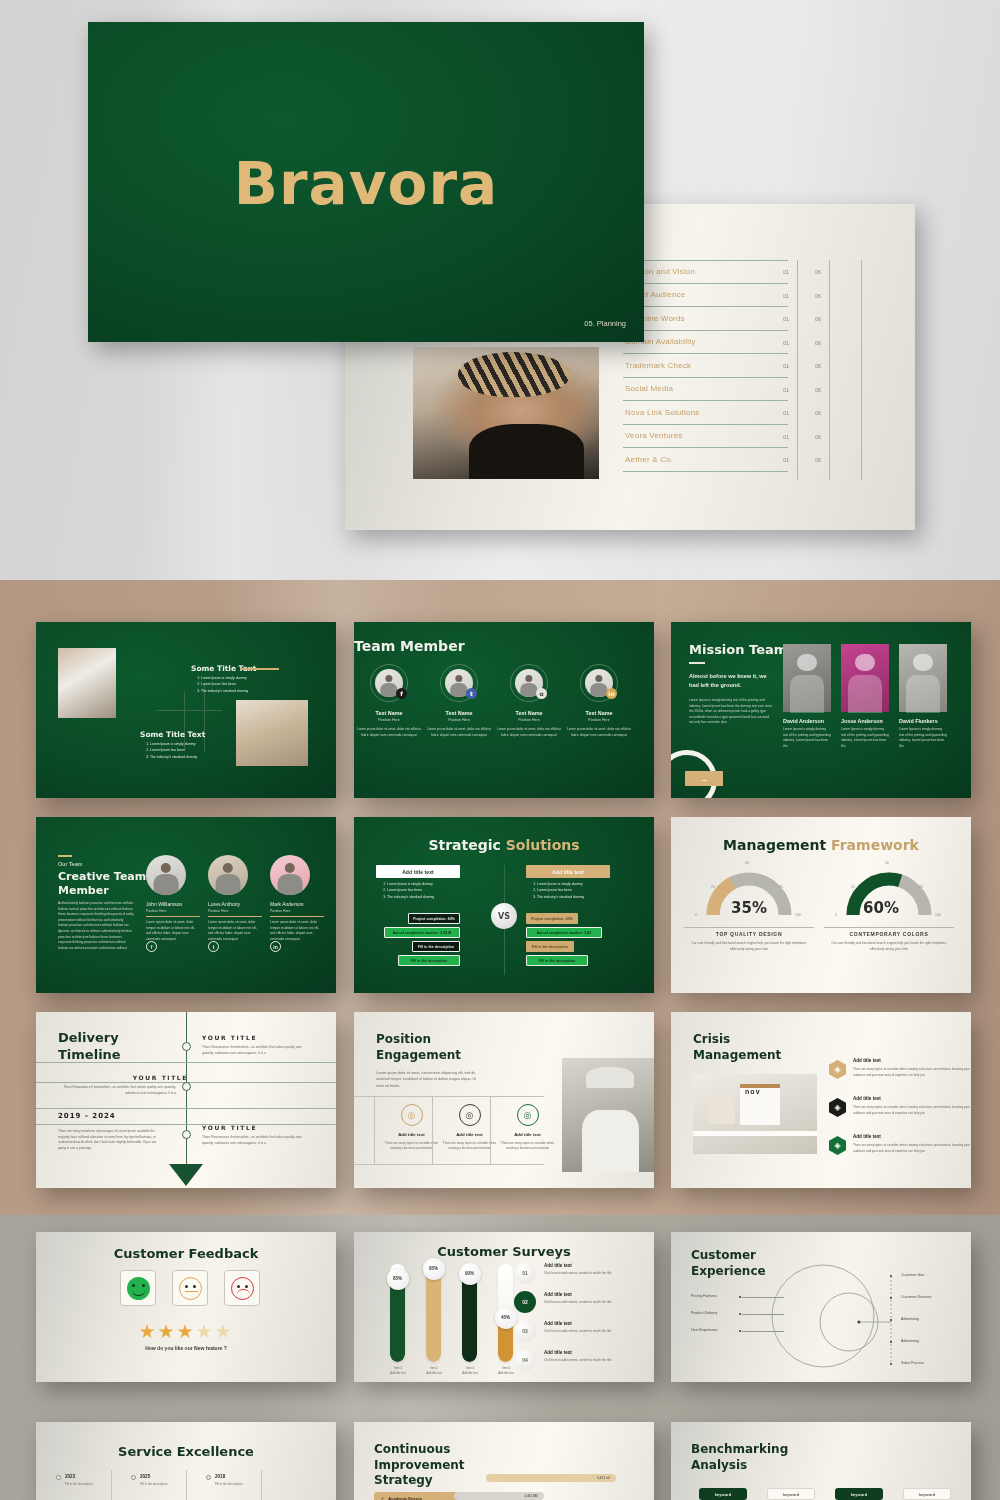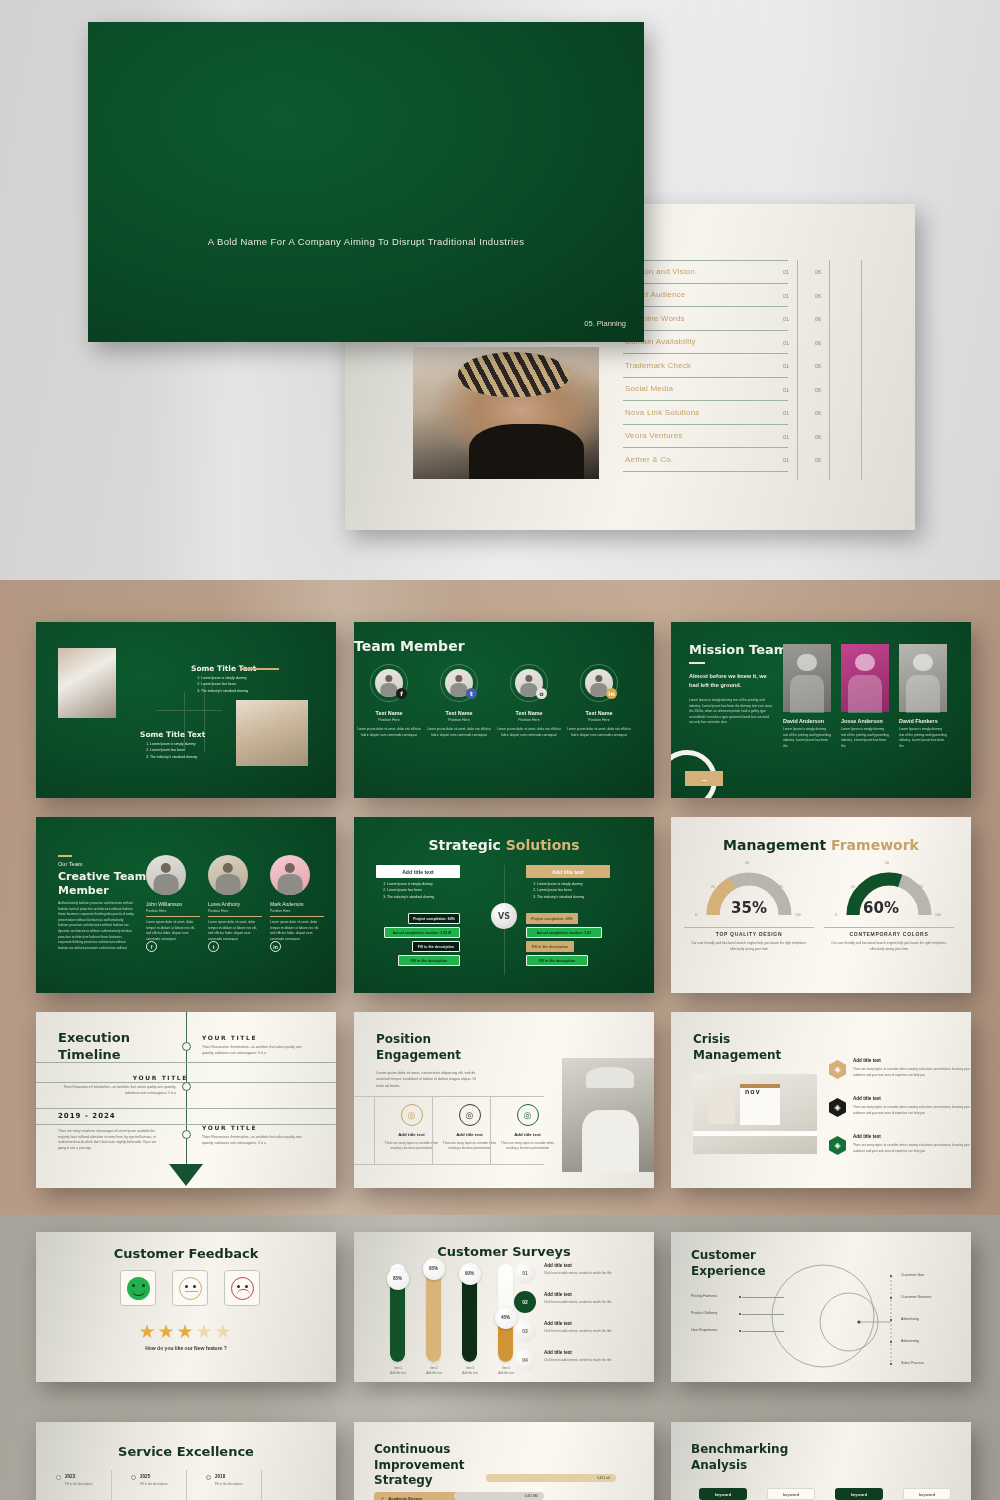--- a/index.html
+++ b/index.html
@@ -203,21 +203,21 @@
 
 <div class="band band-top"></div>
 <div class="band band-mid"></div>
 <div class="band band-bottom"></div>
 <div class="streak s1"></div>
 <div class="streak s2"></div>
 <div class="streak s3"></div>
 <div class="streak s4"></div>
 
 <div class="slide green" id="hero">
-  <div class="hero-sub">A Bold Name For A Company Aiming To Disrupt Traditional Industries</div>
+  <div class="hero-title sl-title">Bravora</div>
   <div class="hero-foot">05. Planning</div>
 </div>
 
 <div class="slide cream" id="toc">
   <div class="toc-photo"></div>
   <div class="toc-list" id="toc-list">
       <div class="toc-row">Mission and Vision</div>
       <div class="toc-row">Target Audience</div>
       <div class="toc-row">Combine Words</div>
       <div class="toc-row">Domain Availability</div>
@@ -459,21 +459,21 @@
       <div class="gdesc" style="left: 153px; top: 124px;">Our user friendly and functional search engine help you locate the right templates, effectively saving your time</div>
     </div>
 </div>
 
 <div class="slide paper g r3 c1">
   <div class="tl-line" style="left:150px;top:0;height:152px"></div>
   <div class="tl-row" style="top:50px"></div>
   <div class="tl-row" style="top:70px"></div>
   <div class="tl-row" style="top:96px"></div>
   <div class="tl-row" style="top:112px"></div>
-  <div class="sl-title" style="position:absolute;left:22px;top:18px;width:110px;font-size:13px;line-height:1.3;color:#15341f">Execution Timeline</div>
+  <div class="sl-title" style="position:absolute;left:22px;top:18px;width:110px;font-size:13px;line-height:1.3;color:#15341f">Delivery Timeline</div>
   <div id="tl-rows">
       <div class="tl-h" style="position: absolute; left: 166px; top: 22px; width: 126px; text-align: left;">YOUR TITLE</div>
       <div class="lorem-d" style="position: absolute; left: 166px; top: 33px; width: 112px; text-align: left;">There Reasonance if minimalism - an aesthetic that values quality over quantity, substance over extravagance. It is a</div>
       <div class="tl-dot" style="left: 146px; top: 30px;"></div>
       <div class="tl-h" style="position: absolute; left: 22px; top: 62px; width: 130px; text-align: right;">YOUR TITLE</div>
       <div class="lorem-d" style="position: absolute; left: 22px; top: 73px; width: 118px; text-align: right;">There Reasonance if minimalism - an aesthetic that values quality over quantity, substance over extravagance. It is a</div>
       <div class="tl-dot" style="left: 146px; top: 70px;"></div>
       <div class="tl-h" style="position: absolute; left: 166px; top: 112px; width: 126px; text-align: left;">YOUR TITLE</div>
       <div class="lorem-d" style="position: absolute; left: 166px; top: 123px; width: 112px; text-align: left;">There Reasonance if minimalism - an aesthetic that values quality over quantity, substance over extravagance. It is a</div>
       <div class="tl-dot" style="left: 146px; top: 118px;"></div>

